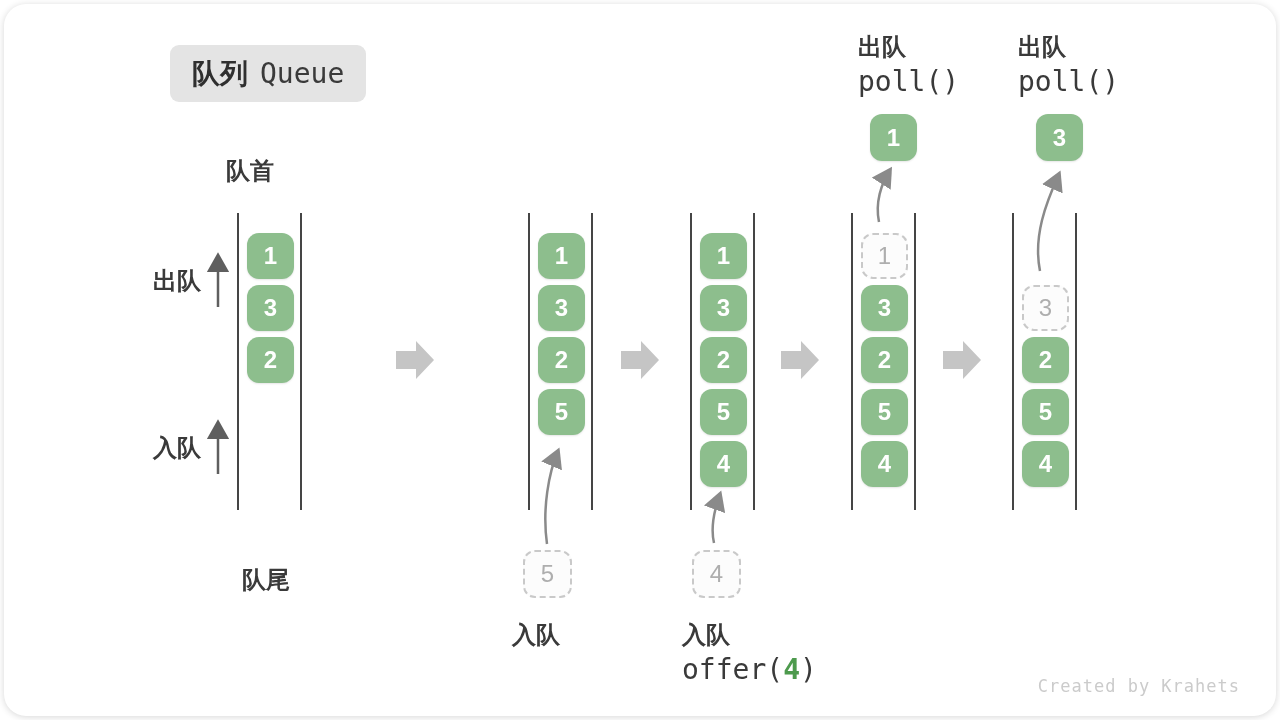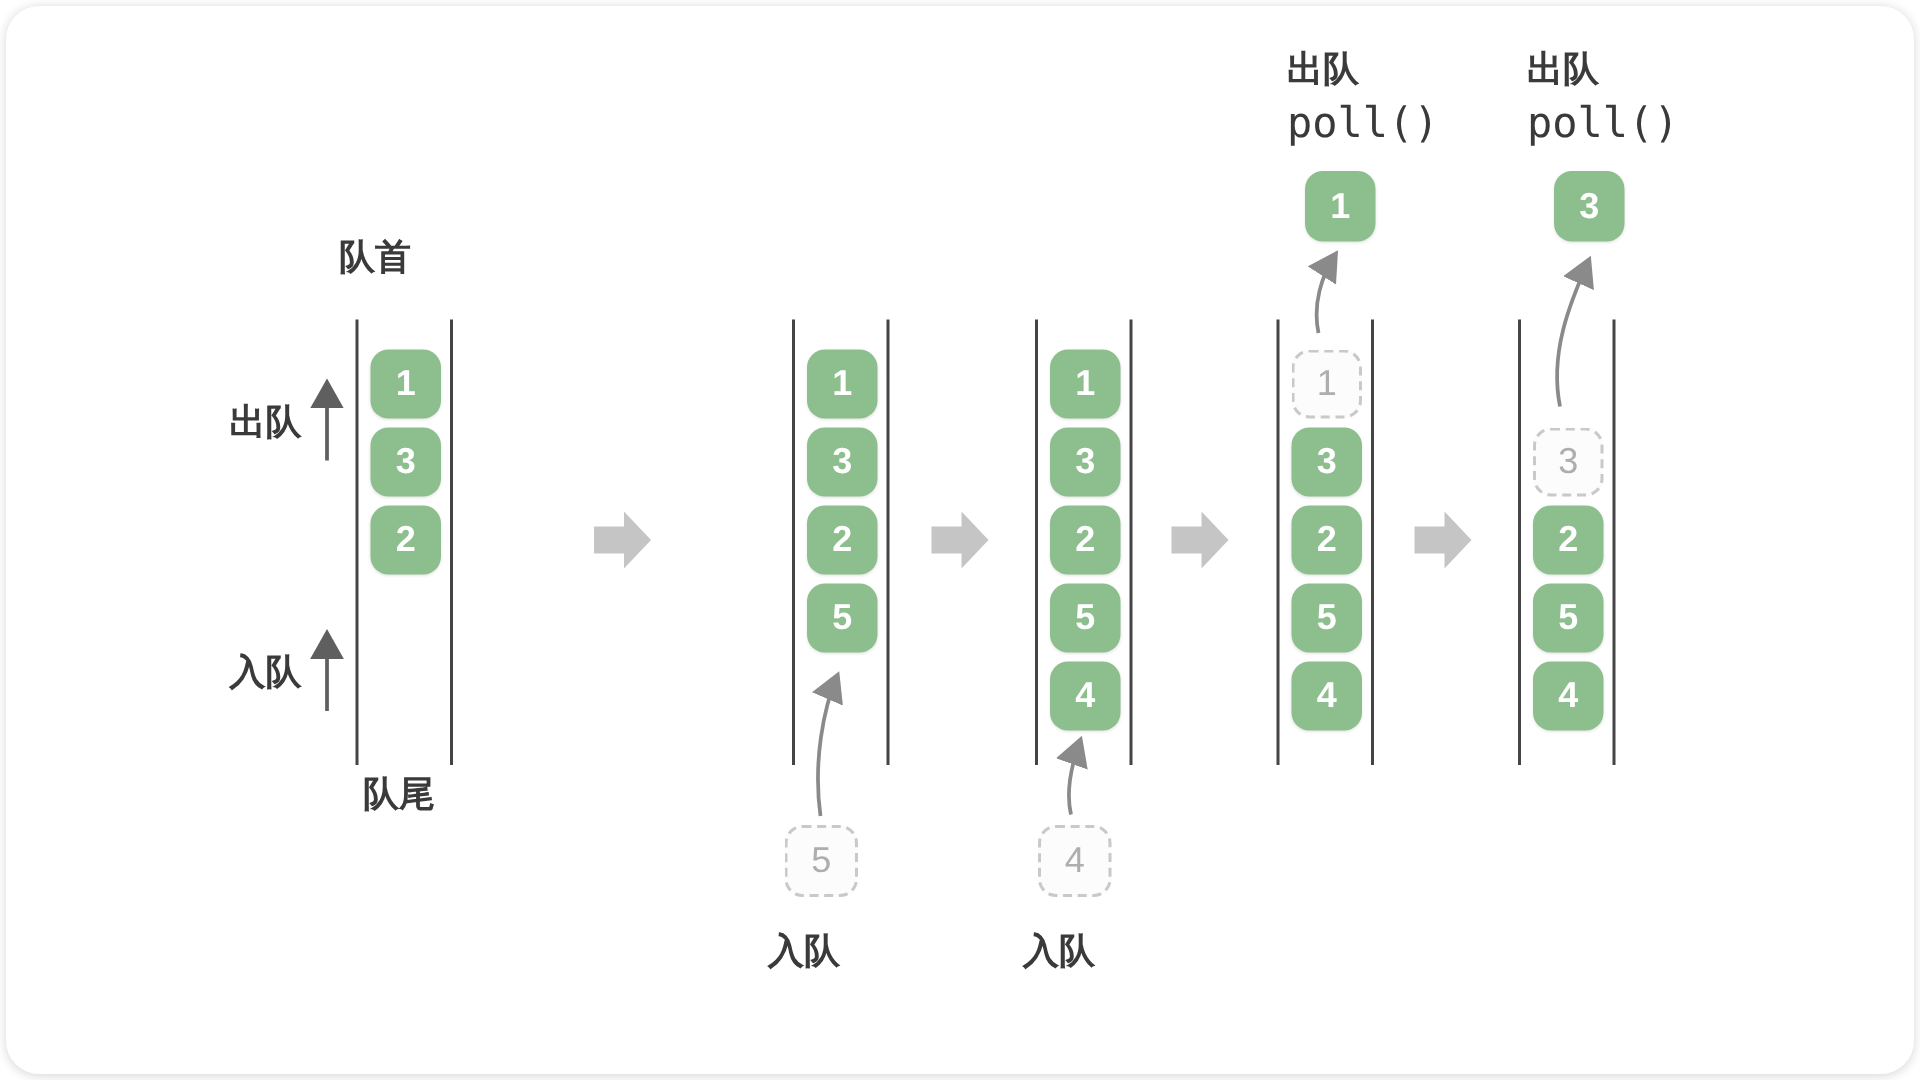--- a/index.html
+++ b/index.html
@@ -70,23 +70,27 @@
     font-family:"DejaVu Sans Mono", monospace; font-size:17px;
     color:#cbcbcb; letter-spacing:1px;
   }
 </style>
 </head>
 <body>
 
 <div class="canvas">
   <div class="card"></div>
 
+  <div class="title-badge">
+    <span class="zh">队列</span>
+    <span class="en">Queue</span>
+  </div>
 
   <div class="lbl" style="left:226px; top:155px;">队首</div>
-  <div class="lbl" style="left:242px; top:513px;">队尾</div>
+  <div class="lbl" style="left:242px; top:564px;">队尾</div>
   <div class="lbl" style="left:153px; top:265px;">出队</div>
   <div class="lbl" style="left:153px; top:432px;">入队</div>
 
   <svg class="arrow-layer">
     <defs>
       <marker id="ah-dark" markerWidth="9" markerHeight="9" refX="6.5" refY="4.5" orient="auto">
         <path d="M0,0 L8,4.5 L0,9 Z" fill="#5f5f5f"></path>
       </marker>
       <marker id="ah-gray" markerWidth="9" markerHeight="9" refX="6.5" refY="4.5" orient="auto">
         <path d="M0,0 L8,4.5 L0,9 Z" fill="#8a8a8a"></path>
@@ -148,24 +152,26 @@
   <div class="ghost-box" style="left:692px; top:550px;">4</div>
 
   <div class="float-block" style="left:870px; top:114px;">1</div>
   <div class="float-block" style="left:1036px; top:114px;">3</div>
 
   <div class="op-label" style="left:512px; top:618px;">
     <div class="line1">入队</div>
   </div>
   <div class="op-label" style="left:682px; top:618px;">
     <div class="line1">入队</div>
+    <div class="line2"><span>offer(</span><span class="arg">4</span><span>)</span></div>
   </div>
 
   <div class="op-label" style="left:858px; top:30px;">
     <div class="line1">出队</div>
     <div class="line2">poll()</div>
   </div>
   <div class="op-label" style="left:1018px; top:30px;">
     <div class="line1">出队</div>
     <div class="line2">poll()</div>
   </div>
 
+  <div class="watermark">Created by Krahets</div>
 </div>
 
 </body></html>

